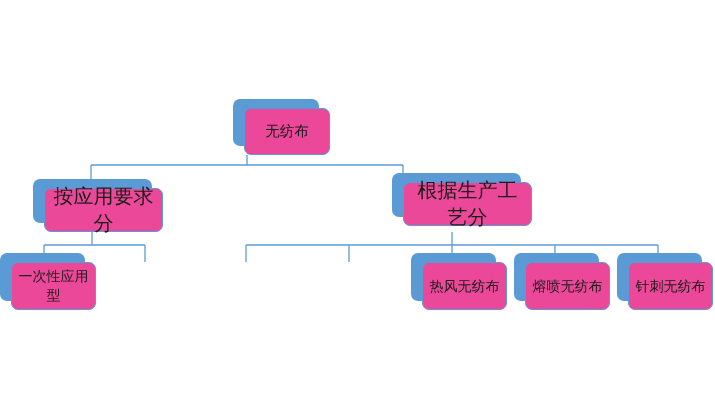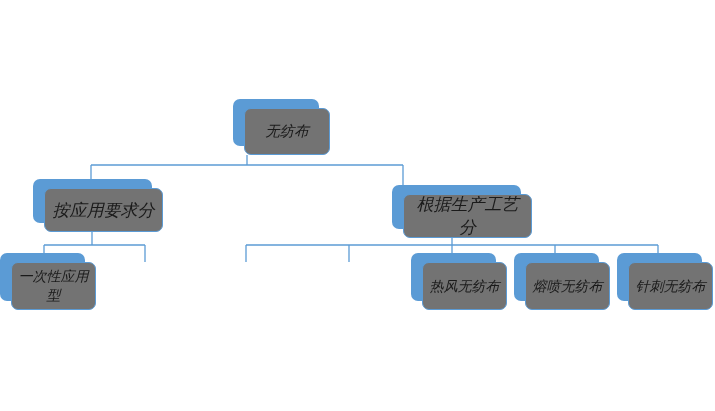--- a/index.html
+++ b/index.html
@@ -41,39 +41,38 @@
     background: #5B9BD5;
     border-radius: 7px;
   }
   .node .card {
     position: absolute;
     left: 11px;
     top: 9px;
     width: 100%;
     height: 100%;
     box-sizing: border-box;
-    background: #737373;
+    background: #ec4899;
     border: 1.2px solid #5B9BD5;
     border-radius: 7px;
     display: flex;
     align-items: center;
     justify-content: center;
     text-align: center;
     color: #1a1a1a;
     line-height: 1.35;
     padding: 2px 5px;
-    font-style: italic;
   }
   .node .label {
     display: block;
     white-space: pre-line;
   }
   
   .tier-root .card  { font-size: 14.5px; }
-  .tier-mid .card   { font-size: 17px; }
+  .tier-mid .card   { font-size: 20px; }
   .tier-leaf .card  { font-size: 14px; }
 </style>
 </head>
 <body>
 
 <div id="canvas">
 
   <svg id="connectors" viewBox="0 0 715 411" width="715" height="411">
     <g fill="none" stroke="#5B9BD5" stroke-width="1.3">
 
@@ -106,21 +105,21 @@
     </div>
   </div>
 
   <div class="node tier-mid" style="left:33px; top:179px; width:119px; height:44px;">
     <div class="plate"></div>
     <div class="card">
       <span class="label">按应用要求分</span>
     </div>
   </div>
 
-  <div class="node tier-mid" style="left:392px; top:185px; width:129px; height:44px;">
+  <div class="node tier-mid" style="left:392px; top:173px; width:129px; height:44px;">
     <div class="plate"></div>
     <div class="card">
       <span class="label">根据生产工艺分</span>
     </div>
   </div>
 
   <div class="node tier-leaf" style="left:0px; top:253px; width:85px; height:48px;padding-left:32px;">
     <div class="plate"></div>
     <div class="card">
       <span class="label">一次性应用

